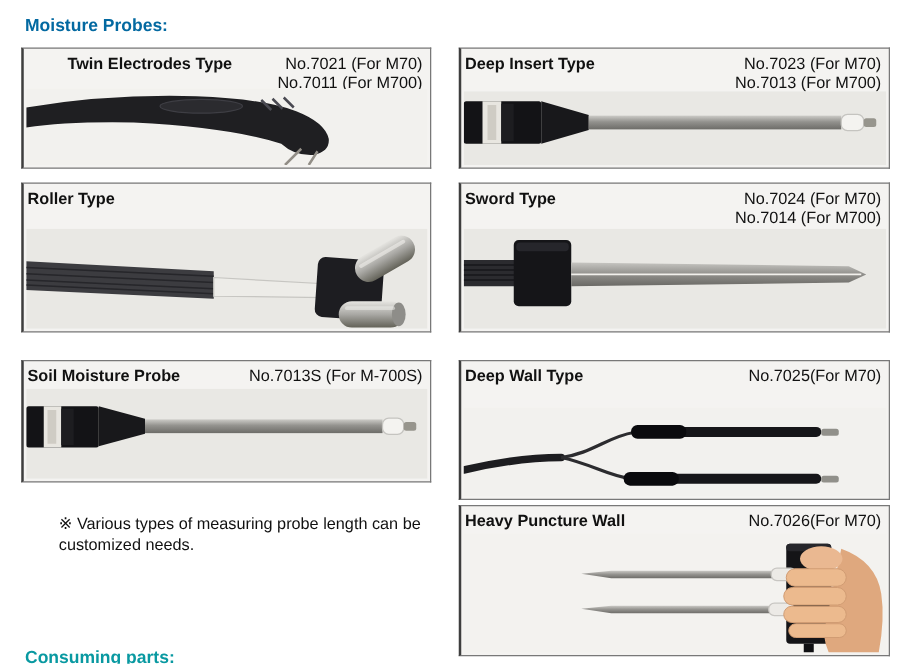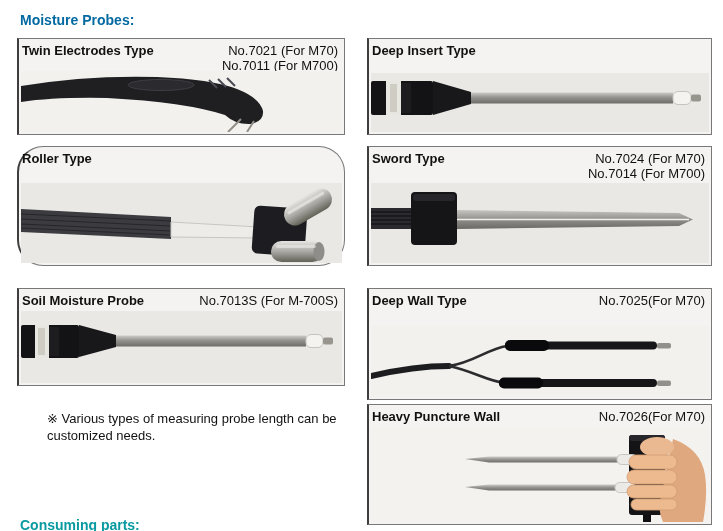--- a/index.html
+++ b/index.html
@@ -12,23 +12,23 @@
     position:absolute; font-size:14px; font-weight:bold; color:#0999A1;
     white-space:nowrap;
   }
   #main-heading { left:20px; top:12px; }
   #footer-heading { left:20px; top:517px; }
 
   .cell {
     position:absolute; box-sizing:border-box; background:#f4f3f1;
     border:1px solid #787878; border-left:2px solid #3e3e3e;
   }
-  #c1 { left:17px;  top:38px;  width:328px; height:97px;  }
+  #c1 { left:17px;  top:38px;  width:328px; height:97px;padding-left:32px;  }
   #c2 { left:367px; top:38px;  width:345px; height:97px;  }
-  #c3 { left:17px;  top:146px; width:328px; height:120px;border-radius:26px; }
+  #c3 { left:17px;  top:146px; width:328px; height:120px; }
   #c4 { left:367px; top:146px; width:345px; height:120px; }
   #c5 { left:17px;  top:288px; width:328px; height:98px;  }
   #c6 { left:367px; top:288px; width:345px; height:112px;  }
   #c7 { left:367px; top:404px; width:345px; height:121px; }
 
   .cell-head {
     display:flex; justify-content:space-between; align-items:flex-start;
     padding:4px 6px 0 3px;
   }
   .cell-title { font-size:13px; font-weight:bold; line-height:15px; }
@@ -60,20 +60,24 @@
     <path d="M0 15 Q66 4 136 6 Q190 8 216 18 Q239 27 242 40 Q243 50 230 53 Q215 54 204 44 Q164 31 86 27 Q33 26 0 31 Z" fill="#1f1f22"></path>
     <ellipse cx="140" cy="14" rx="33" ry="5.5" fill="#2b2b2f" stroke="#3e3e44" stroke-width="1"></ellipse>
     <path d="M188 9 L196 17 M197 8 L205 16 M206 7 L214 15" stroke="#4a4a52" stroke-width="2" fill="none"></path>
     <path d="M220 48 L207 61 M233 50 L226 61" stroke="#928e87" stroke-width="2" fill="none"></path>
   </svg>
 </div>
 
 <div class="cell" id="c2">
   <div class="cell-head">
     <span class="cell-title">Deep Insert Type</span>
+    <span class="models">
+      <span>No.7023 (For M70)</span>
+      <span>No.7013 (For M700)</span>
+    </span>
   </div>
   <svg class="photo" width="338" height="59" viewBox="0 0 338 59">
     <defs>
       <linearGradient id="gr1" x1="0" y1="0" x2="0" y2="1">
         <stop offset="0" stop-color="#cccbc7"></stop>
           <stop offset=".45" stop-color="#93928e"></stop>
           <stop offset="1" stop-color="#6d6c68"></stop>
       </linearGradient>
     </defs>
     <rect width="338" height="59" fill="#e9e8e4"></rect>

